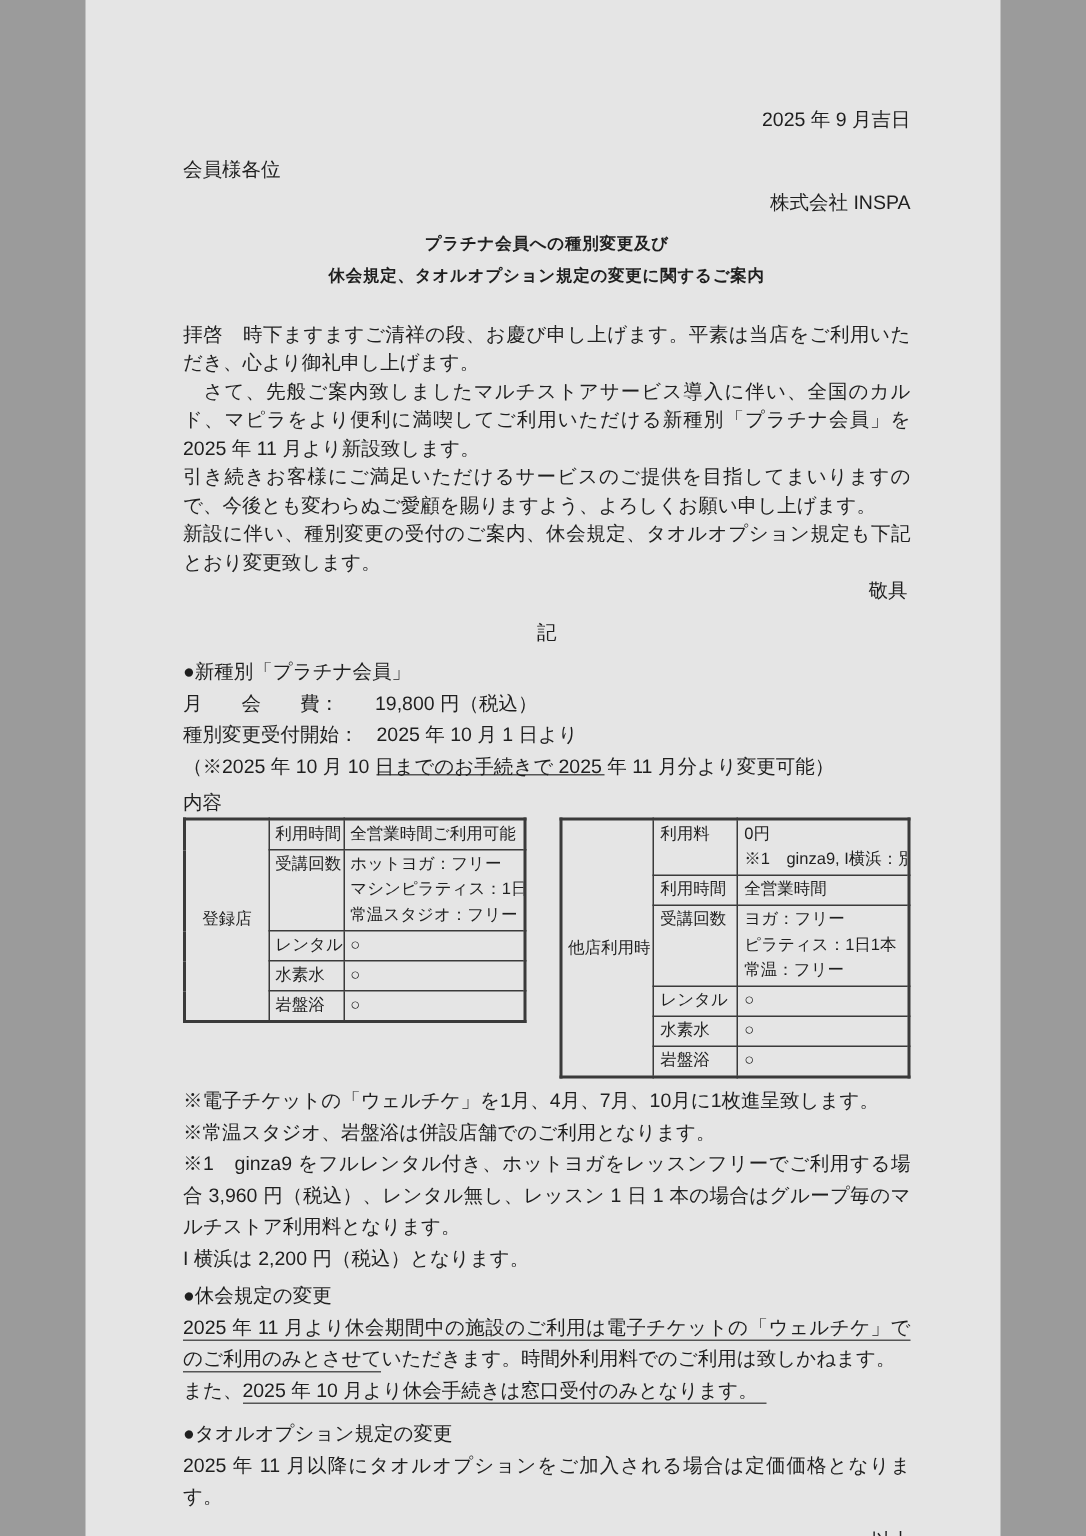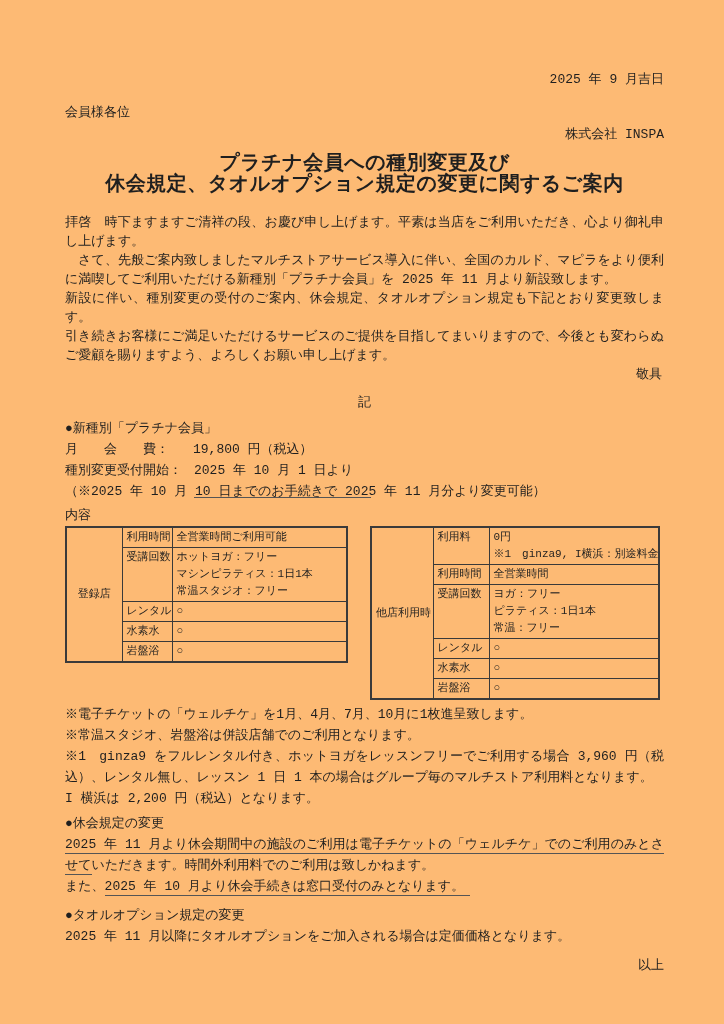--- a/index.html
+++ b/index.html
@@ -1,33 +1,33 @@
 <!DOCTYPE html>
 <html lang="ja"><head>
 <meta charset="utf-8">
 <style>
   html,body { margin:0; padding:0; background:#9b9b9b; }
   .page {
     position:relative;
-    width:724px; height:1024px;
+    width:610px; height:1024px;
     margin:0 auto;
-    background:#fdba74;
+    background:#e5e5e5;
     box-sizing:border-box;
     padding:70px 60px 0 65px;
-    font-family:Liberation Mono, monospace;
+    font-family:Liberation Sans, sans-serif;
     color:#1f1f1f;
     font-size:13px;
     line-height:19px;
   }
   .right   { text-align:right; }
   .center  { text-align:center; }
   .date-line   { line-height:19px; }
   .salutation  { margin-top:14px; }
   .company     { margin-top:3px; }
-  .doc-title   { margin-top:9px; font-weight:bold; font-size:20px; line-height:21px; letter-spacing:0.5px; }
+  .doc-title   { margin-top:9px; font-weight:bold; font-size:11px; line-height:21px; letter-spacing:0.5px; }
   .body-block  { margin-top:18px; }
   .body-block p { margin:0; text-align:justify; line-height:19px; }
   .keigu       { line-height:19px; padding-right:2px; }
   .ki          { margin-top:8px; line-height:21px; }
   .sec         { line-height:21px; }
   .sec-new     { margin-top:5px; }
   .fee-value   { margin-left:24px; }
   .start-value { margin-left:12px; border-bottom:1px solid #555; padding-right:18px; padding-bottom:19px; }
   .content-label { margin-top:3px; line-height:21px; }
   .tables-row  { display:flex; align-items:flex-start; gap:22px; }
@@ -70,22 +70,22 @@
   <div class="company right">株式会社 INSPA</div>
 
   <div class="doc-title center">
     <div>プラチナ会員への種別変更及び</div>
     <div>休会規定、タオルオプション規定の変更に関するご案内</div>
   </div>
 
   <div class="body-block">
     <p>拝啓　時下ますますご清祥の段、お慶び申し上げます。平素は当店をご利用いただき、心より御礼申し上げます。</p>
     <p>　さて、先般ご案内致しましたマルチストアサービス導入に伴い、全国のカルド、マピラをより便利に満喫してご利用いただける新種別「プラチナ会員」を 2025 年 11 月より新設致します。</p>
+    <p>引き続きお客様にご満足いただけるサービスのご提供を目指してまいりますので、今後とも変わらぬご愛顧を賜りますよう、よろしくお願い申し上げます。</p>
     <p>新設に伴い、種別変更の受付のご案内、休会規定、タオルオプション規定も下記とおり変更致します。</p>
-    <p>引き続きお客様にご満足いただけるサービスのご提供を目指してまいりますので、今後とも変わらぬご愛顧を賜りますよう、よろしくお願い申し上げます。</p>
   </div>
 
   <div class="keigu right">敬具</div>
 
   <div class="ki center">記</div>
 
   <div class="sec sec-new">
     <div>●新種別「プラチナ会員」</div>
     <div>
       <span>月　　会　　費：</span><span class="fee-value">19,800 円（税込）</span>

